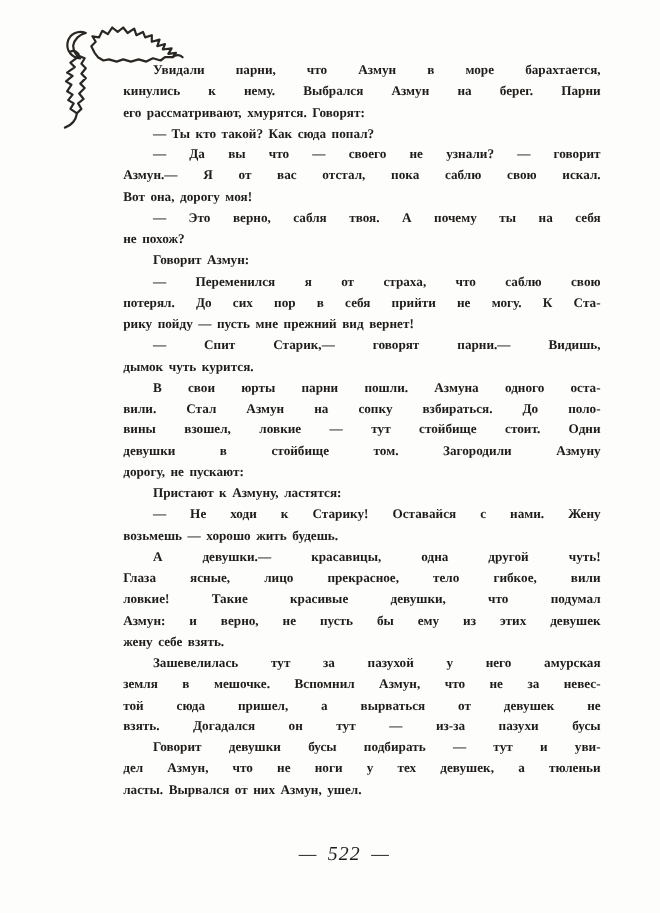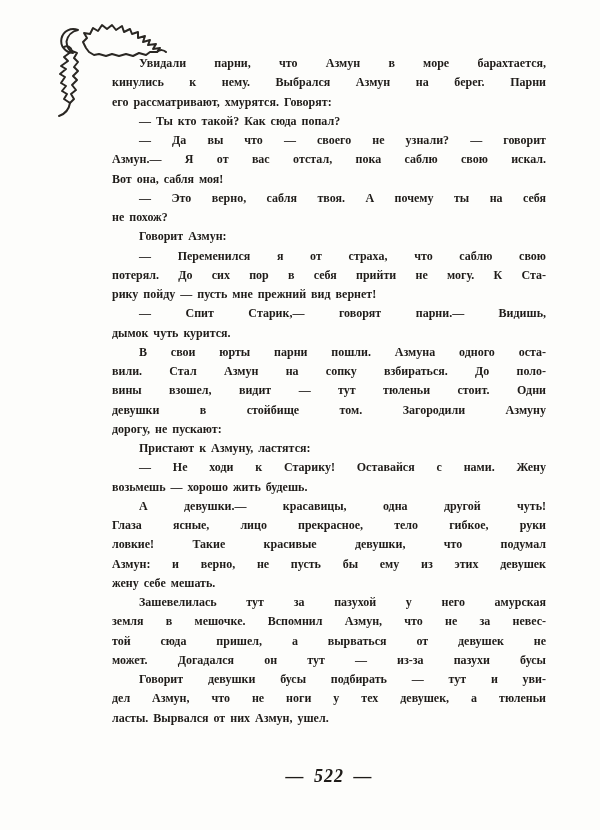--- a/index.html
+++ b/index.html
@@ -46,27 +46,27 @@
     height: 19.25px;
     text-align: justify;
     text-align-last: justify;
     text-justify: inter-word;
     white-space: normal;
   }
   .line.indent { text-indent: 27px; }
   .line.plast { text-align-last: left; }
   .pagenum {
     position: absolute;
-    left: 112px;
+    left: 96px;
     top: 766px;
     width: 434px;
     text-align: center;
     color: #1f1c19;
     font-size: 18px;
-    font-weight: 700;
+    font-weight: 400;
     font-style: italic;
     letter-spacing: 1px;
     word-spacing: 4px;
   }
 </style>
 </head>
 <body>
 
 <div class="page">
 
@@ -90,21 +90,21 @@
       <div class="line plast">его рассматривают, хмурятся. Говорят:</div>
     </div>
 
     <div class="para">
       <div class="line indent plast">— Ты кто такой? Как сюда попал?</div>
     </div>
 
     <div class="para">
       <div class="line indent">— Да вы что — своего не узнали? — говорит</div>
       <div class="line">Азмун.— Я от вас отстал, пока саблю свою искал.</div>
-      <div class="line plast">Вот она, сабля моя!</div>
+      <div class="line plast">Вот она, дорогу моя!</div>
     </div>
 
     <div class="para">
       <div class="line indent">— Это верно, сабля твоя. А почему ты на себя</div>
       <div class="line plast">не похож?</div>
     </div>
 
     <div class="para">
       <div class="line indent plast">Говорит Азмун:</div>
     </div>
@@ -116,48 +116,48 @@
     </div>
 
     <div class="para">
       <div class="line indent">— Спит Старик,— говорят парни.— Видишь,</div>
       <div class="line plast">дымок чуть курится.</div>
     </div>
 
     <div class="para">
       <div class="line indent">В свои юрты парни пошли. Азмуна одного оста-</div>
       <div class="line">вили. Стал Азмун на сопку взбираться. До поло-</div>
-      <div class="line">вины взошел, видит — тут тюленьи стоит. Одни</div>
+      <div class="line">вины взошел, ловкие — тут стойбище стоит. Одни</div>
       <div class="line">девушки в стойбище том. Загородили Азмуну</div>
       <div class="line plast">дорогу, не пускают:</div>
     </div>
 
 
     <div class="para">
       <div class="line indent plast">Пристают к Азмуну, ластятся:</div>
     </div>
 
     <div class="para">
       <div class="line indent">— Не ходи к Старику! Оставайся с нами. Жену</div>
       <div class="line plast">возьмешь — хорошо жить будешь.</div>
     </div>
 
     <div class="para">
       <div class="line indent">А девушки.— красавицы, одна другой чуть!</div>
-      <div class="line">Глаза ясные, лицо прекрасное, тело гибкое, руки</div>
+      <div class="line">Глаза ясные, лицо прекрасное, тело гибкое, вили</div>
       <div class="line">ловкие! Такие красивые девушки, что подумал</div>
       <div class="line">Азмун: и верно, не пусть бы ему из этих девушек</div>
-      <div class="line plast">жену себе мешать.</div>
+      <div class="line plast">жену себе взять.</div>
     </div>
 
     <div class="para">
       <div class="line indent">Зашевелилась тут за пазухой у него амурская</div>
       <div class="line">земля в мешочке. Вспомнил Азмун, что не за невес-</div>
       <div class="line">той сюда пришел, а вырваться от девушек не</div>
-      <div class="line">может. Догадался он тут — из-за пазухи бусы</div>
+      <div class="line">взять. Догадался он тут — из-за пазухи бусы</div>
     </div>
 
     <div class="para">
       <div class="line indent">Говорит девушки бусы подбирать — тут и уви-</div>
       <div class="line">дел Азмун, что не ноги у тех девушек, а тюленьи</div>
       <div class="line plast">ласты. Вырвался от них Азмун, ушел.</div>
     </div>
 
   </div>
 

